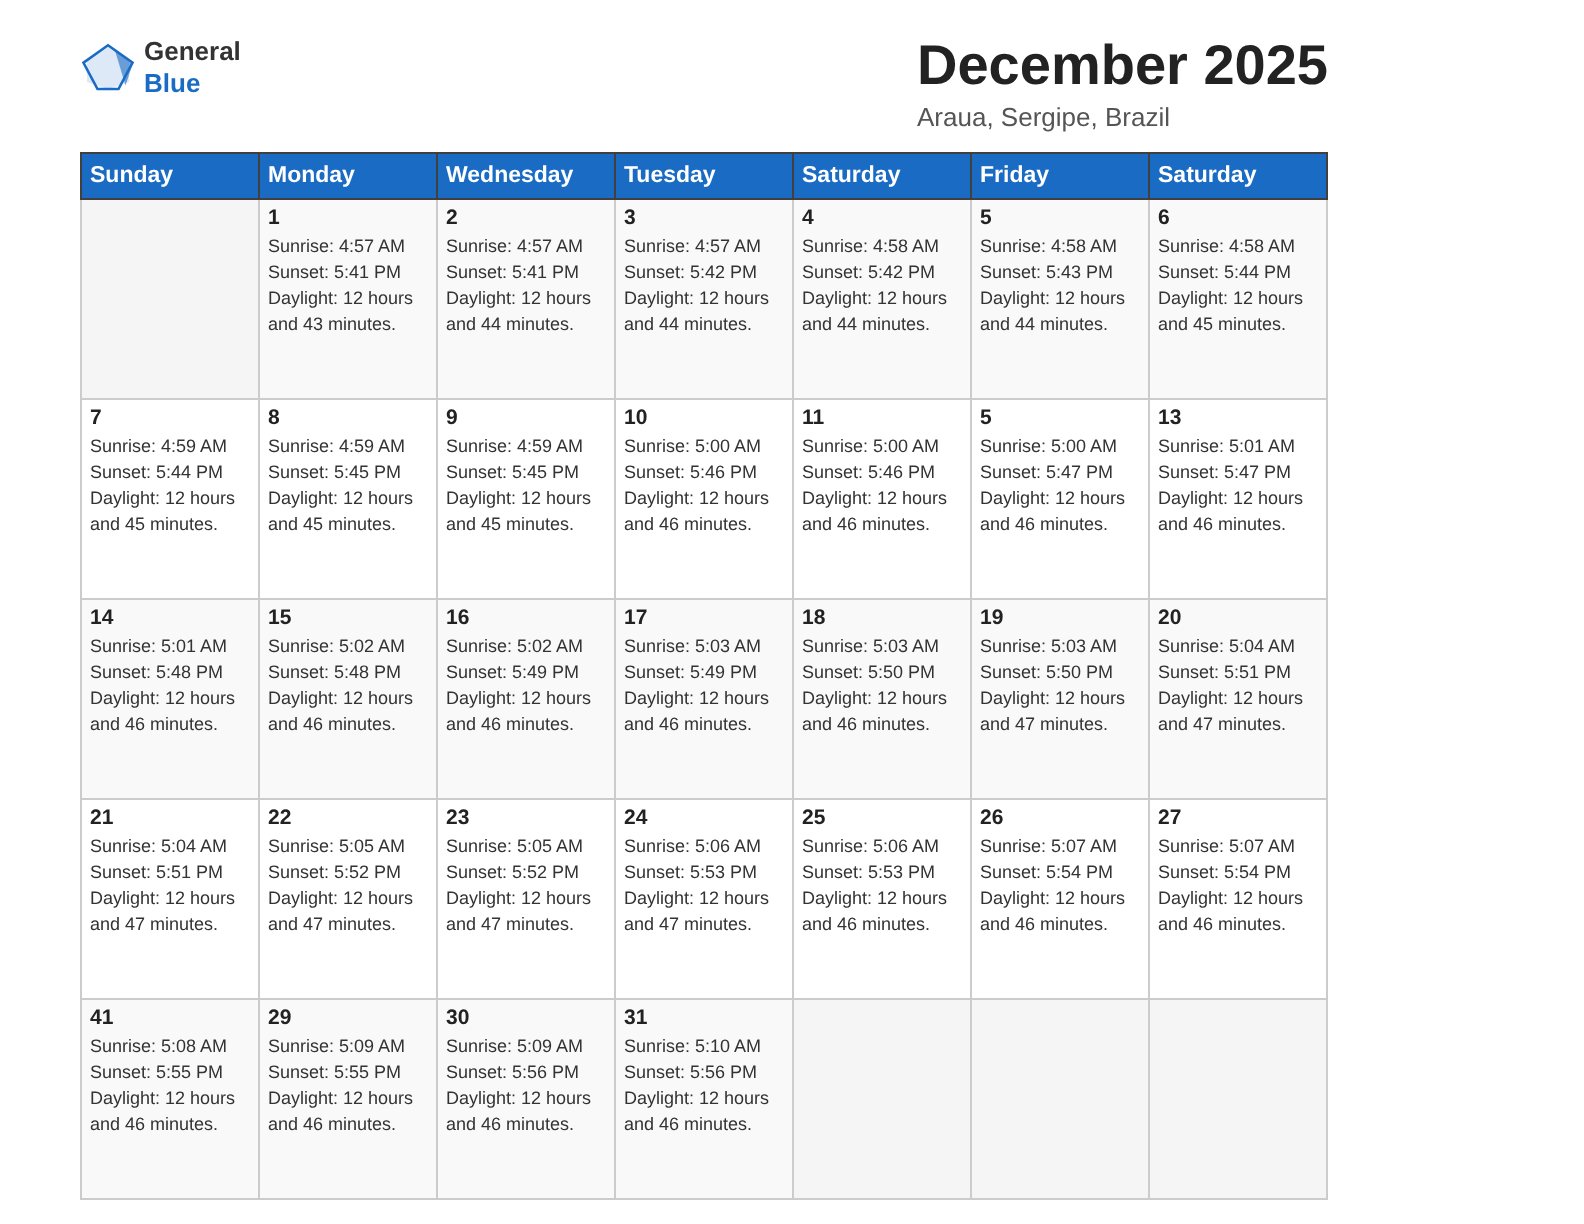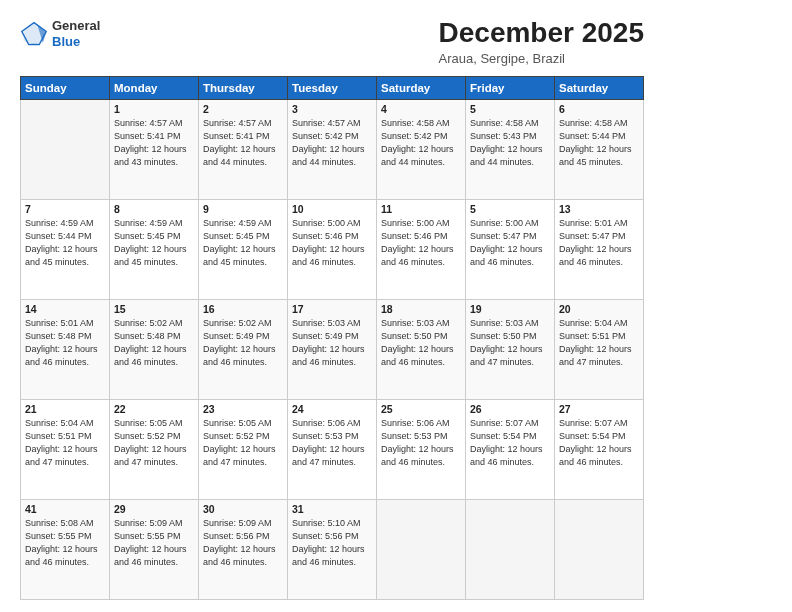--- a/index.html
+++ b/index.html
@@ -9,20 +9,21 @@
       font-family: Arial, sans-serif;
       background: #fff;
       overflow: hidden;
     }
     .page {
       width: 664px;
       height: 612px;
       padding: 18px 20px 12px 20px;
       display: flex;
       flex-direction: column;
+      margin-left: 20px;
     }
     .header {
       display: flex;
       justify-content: space-between;
       align-items: flex-start;
       margin-bottom: 10px;
     }
     .logo {
       display: flex;
       align-items: center;
@@ -117,21 +118,21 @@
       <div class="month-title">December 2025</div>
       <div class="location">Araua, Sergipe, Brazil</div>
     </div>
   </div>
 
   <table class="calendar-table">
     <thead>
       <tr>
       <th>Sunday</th>
           <th>Monday</th>
-          <th>Thursday</th>
+          <th>Wednesday</th>
           <th>Tuesday</th>
           <th>Saturday</th>
           <th>Friday</th>
           <th>Saturday</th>
         </tr>
     </thead>
     <tbody id="calendar-body">
     <tr>
           <td class="empty-cell"></td>
           <td>

